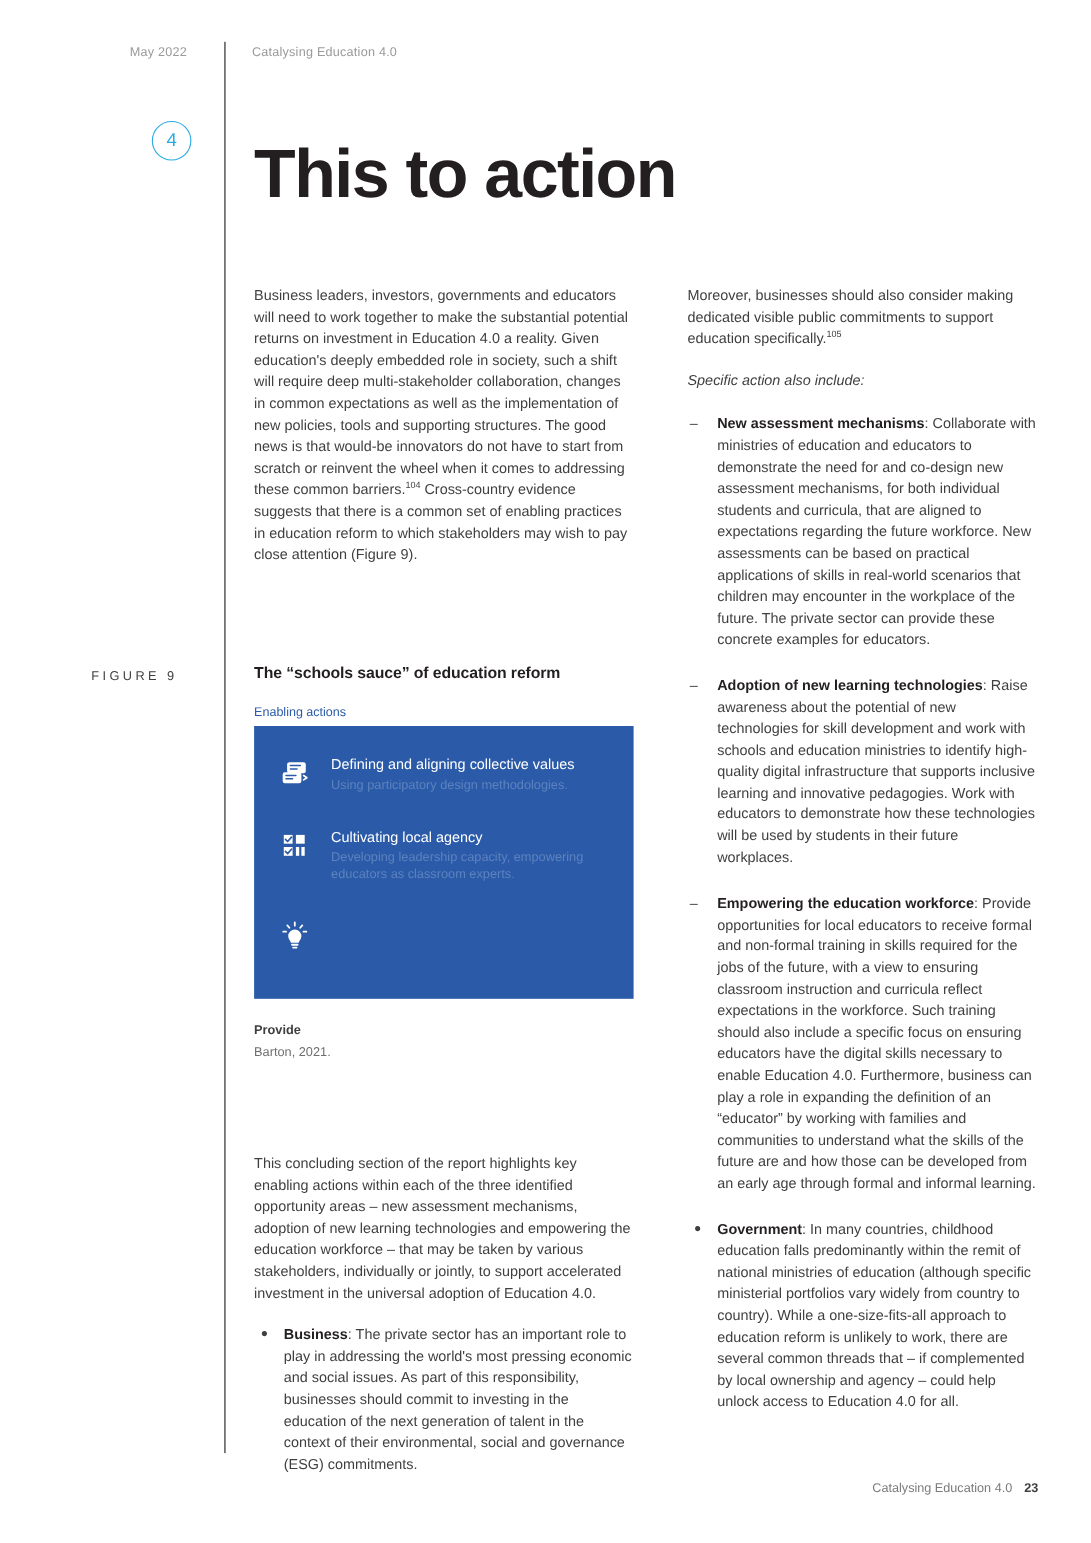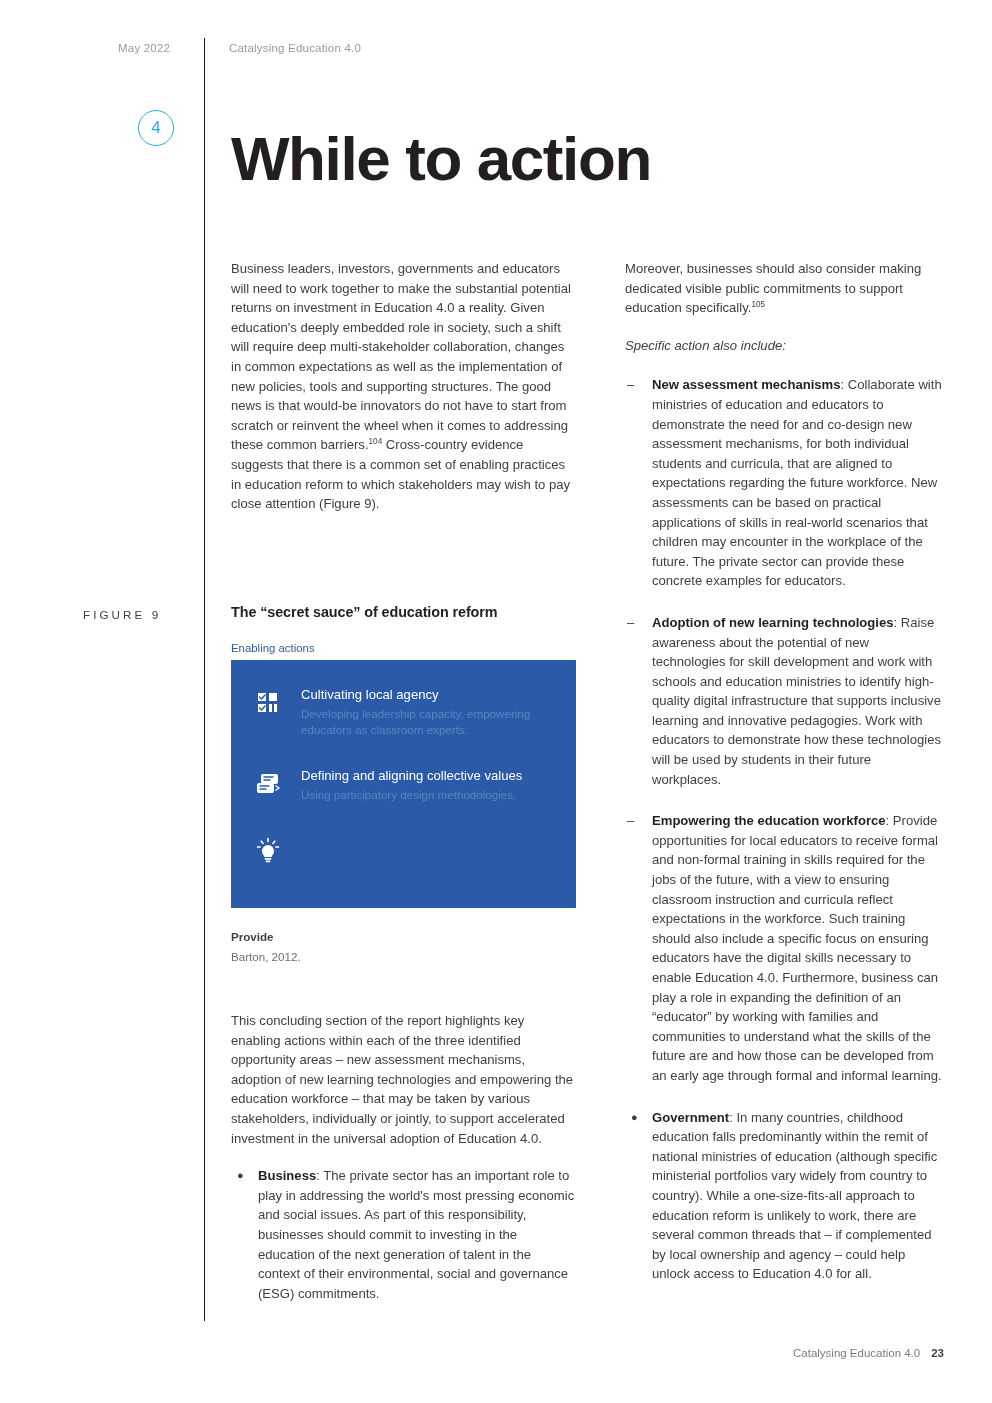--- a/index.html
+++ b/index.html
@@ -193,21 +193,21 @@
   .source-text {
     font-size: 11.6px;
     color: #6e6e6e;
     margin: 0;
   }
 
   
   .col-left-lower {
     position: absolute;
     left: 231px;
-    top: 1011px;
+    top: 1048px;
     width: 345px;
   }
 
   
   ul.bullets, ul.dashes {
     list-style: none;
     margin: 0;
     padding: 0;
   }
   ul.bullets li, ul.dashes li {
@@ -256,31 +256,47 @@
 <div class="page">
 
   <div class="header">
     <span class="date">May 2022</span>
     <span class="doc-title">Catalysing Education 4.0</span>
   </div>
 
   <div class="vrule"></div>
 
   <div class="chapter-num">4</div>
-  <h1 class="chapter-title">While to action</h1>
+  <h1 class="chapter-title">This to action</h1>
 
   <div class="col-left">
     <p class="body"><span>Business leaders, investors, governments and educators will need to work together to make the substantial potential returns on investment in Education 4.0 a reality. Given education's deeply embedded role in society, such a shift will require deep multi-stakeholder collaboration, changes in common expectations as well as the implementation of new policies, tools and supporting structures. The good news is that would-be innovators do not have to start from scratch or reinvent the wheel when it comes to addressing these common barriers.</span><sup>104</sup><span> Cross-country evidence suggests that there is a common set of enabling practices in education reform to which stakeholders may wish to pay close attention (Figure 9).</span></p>
   </div>
 
   <div class="figure-label">FIGURE 9</div>
   <div class="figure-block">
-    <div class="figure-title">The “secret sauce” of education reform</div>
+    <div class="figure-title">The “schools sauce” of education reform</div>
     <div class="panel-legend">Enabling actions</div>
     <div class="panel">
+
+      <div class="panel-item">
+        <span class="panel-icon">
+          <svg width="30" height="30" viewBox="0 0 30 30" aria-hidden="true">
+            <rect x="8" y="5" width="17" height="10" rx="2" fill="#ffffff"></rect>
+            <path d="M11 8 h9 M11 11 h6" stroke="#2b5ba8" stroke-width="1.4" fill="none" stroke-linecap="round"></path>
+            <rect x="4" y="14" width="17" height="10" rx="2" fill="#ffffff"></rect>
+            <path d="M7 17 h9 M7 20 h6" stroke="#2b5ba8" stroke-width="1.4" fill="none" stroke-linecap="round"></path>
+            <path d="M23 17 l3 2 -3 2" stroke="#ffffff" stroke-width="1.5" fill="none" stroke-linecap="round" stroke-linejoin="round"></path>
+          </svg>
+        </span>
+        <span class="panel-text">
+          <p class="panel-item-title">Defining and aligning collective values</p>
+          <p class="panel-item-sub">Using participatory design methodologies.</p>
+        </span>
+      </div>
 
       <div class="panel-item">
         <span class="panel-icon">
           <svg width="30" height="30" viewBox="0 0 30 30" aria-hidden="true">
             <rect x="5" y="5" width="8" height="8" fill="#ffffff"></rect>
             <rect x="16" y="5" width="8" height="8" fill="#ffffff"></rect>
             <rect x="5" y="16" width="8" height="8" fill="#ffffff"></rect>
             <rect x="16" y="16" width="3" height="8" fill="#ffffff"></rect>
             <rect x="21" y="16" width="3" height="8" fill="#ffffff"></rect>
             <path d="M6.5 9 l2 2 3.5 -4" stroke="#2b5ba8" stroke-width="1.5" fill="none" stroke-linecap="round" stroke-linejoin="round"></path>
@@ -289,47 +305,31 @@
         </span>
         <span class="panel-text">
           <p class="panel-item-title">Cultivating local agency</p>
           <p class="panel-item-sub">Developing leadership capacity, empowering educators as classroom experts.</p>
         </span>
       </div>
 
       <div class="panel-item">
         <span class="panel-icon">
           <svg width="30" height="30" viewBox="0 0 30 30" aria-hidden="true">
-            <rect x="8" y="5" width="17" height="10" rx="2" fill="#ffffff"></rect>
-            <path d="M11 8 h9 M11 11 h6" stroke="#2b5ba8" stroke-width="1.4" fill="none" stroke-linecap="round"></path>
-            <rect x="4" y="14" width="17" height="10" rx="2" fill="#ffffff"></rect>
-            <path d="M7 17 h9 M7 20 h6" stroke="#2b5ba8" stroke-width="1.4" fill="none" stroke-linecap="round"></path>
-            <path d="M23 17 l3 2 -3 2" stroke="#ffffff" stroke-width="1.5" fill="none" stroke-linecap="round" stroke-linejoin="round"></path>
-          </svg>
-        </span>
-        <span class="panel-text">
-          <p class="panel-item-title">Defining and aligning collective values</p>
-          <p class="panel-item-sub">Using participatory design methodologies.</p>
-        </span>
-      </div>
-
-      <div class="panel-item">
-        <span class="panel-icon">
-          <svg width="30" height="30" viewBox="0 0 30 30" aria-hidden="true">
             <path d="M15 10 a6 6 0 0 1 6 6 c0 3 -2 4 -2.4 6 h-7.2 C11 20 9 19 9 16 a6 6 0 0 1 6 -6 z" fill="#ffffff"></path>
             <rect x="11.6" y="23" width="6.8" height="1.8" rx="0.9" fill="#ffffff"></rect>
             <rect x="12.6" y="25.6" width="4.8" height="1.6" rx="0.8" fill="#ffffff"></rect>
             <path d="M15 3.5 v3 M8.2 6.2 l1.9 2.2 M21.8 6.2 l-1.9 2.2 M4.5 12 h2.6 M25.5 12 h-2.6" stroke="#ffffff" stroke-width="1.6" stroke-linecap="round"></path>
           </svg>
         </span>
       </div>
 
     </div>
     <p class="source-label">Provide</p>
-    <p class="source-text">Barton, 2012.</p>
+    <p class="source-text">Barton, 2021.</p>
   </div>
 
   <div class="col-left-lower">
     <p class="body">This concluding section of the report highlights key enabling actions within each of the three identified opportunity areas – new assessment mechanisms, adoption of new learning technologies and empowering the education workforce – that may be taken by various stakeholders, individually or jointly, to support accelerated investment in the universal adoption of Education 4.0.</p>
     <ul class="bullets">
       <li>
         <span class="marker">●</span><span class="lead-term">Business</span><span>: The private sector has an important role to play in addressing the world's most pressing economic and social issues. As part of this responsibility, businesses should commit to investing in the education of the next generation of talent in the context of their environmental, social and governance (ESG) commitments.</span>
       </li>
     </ul>
   </div>

